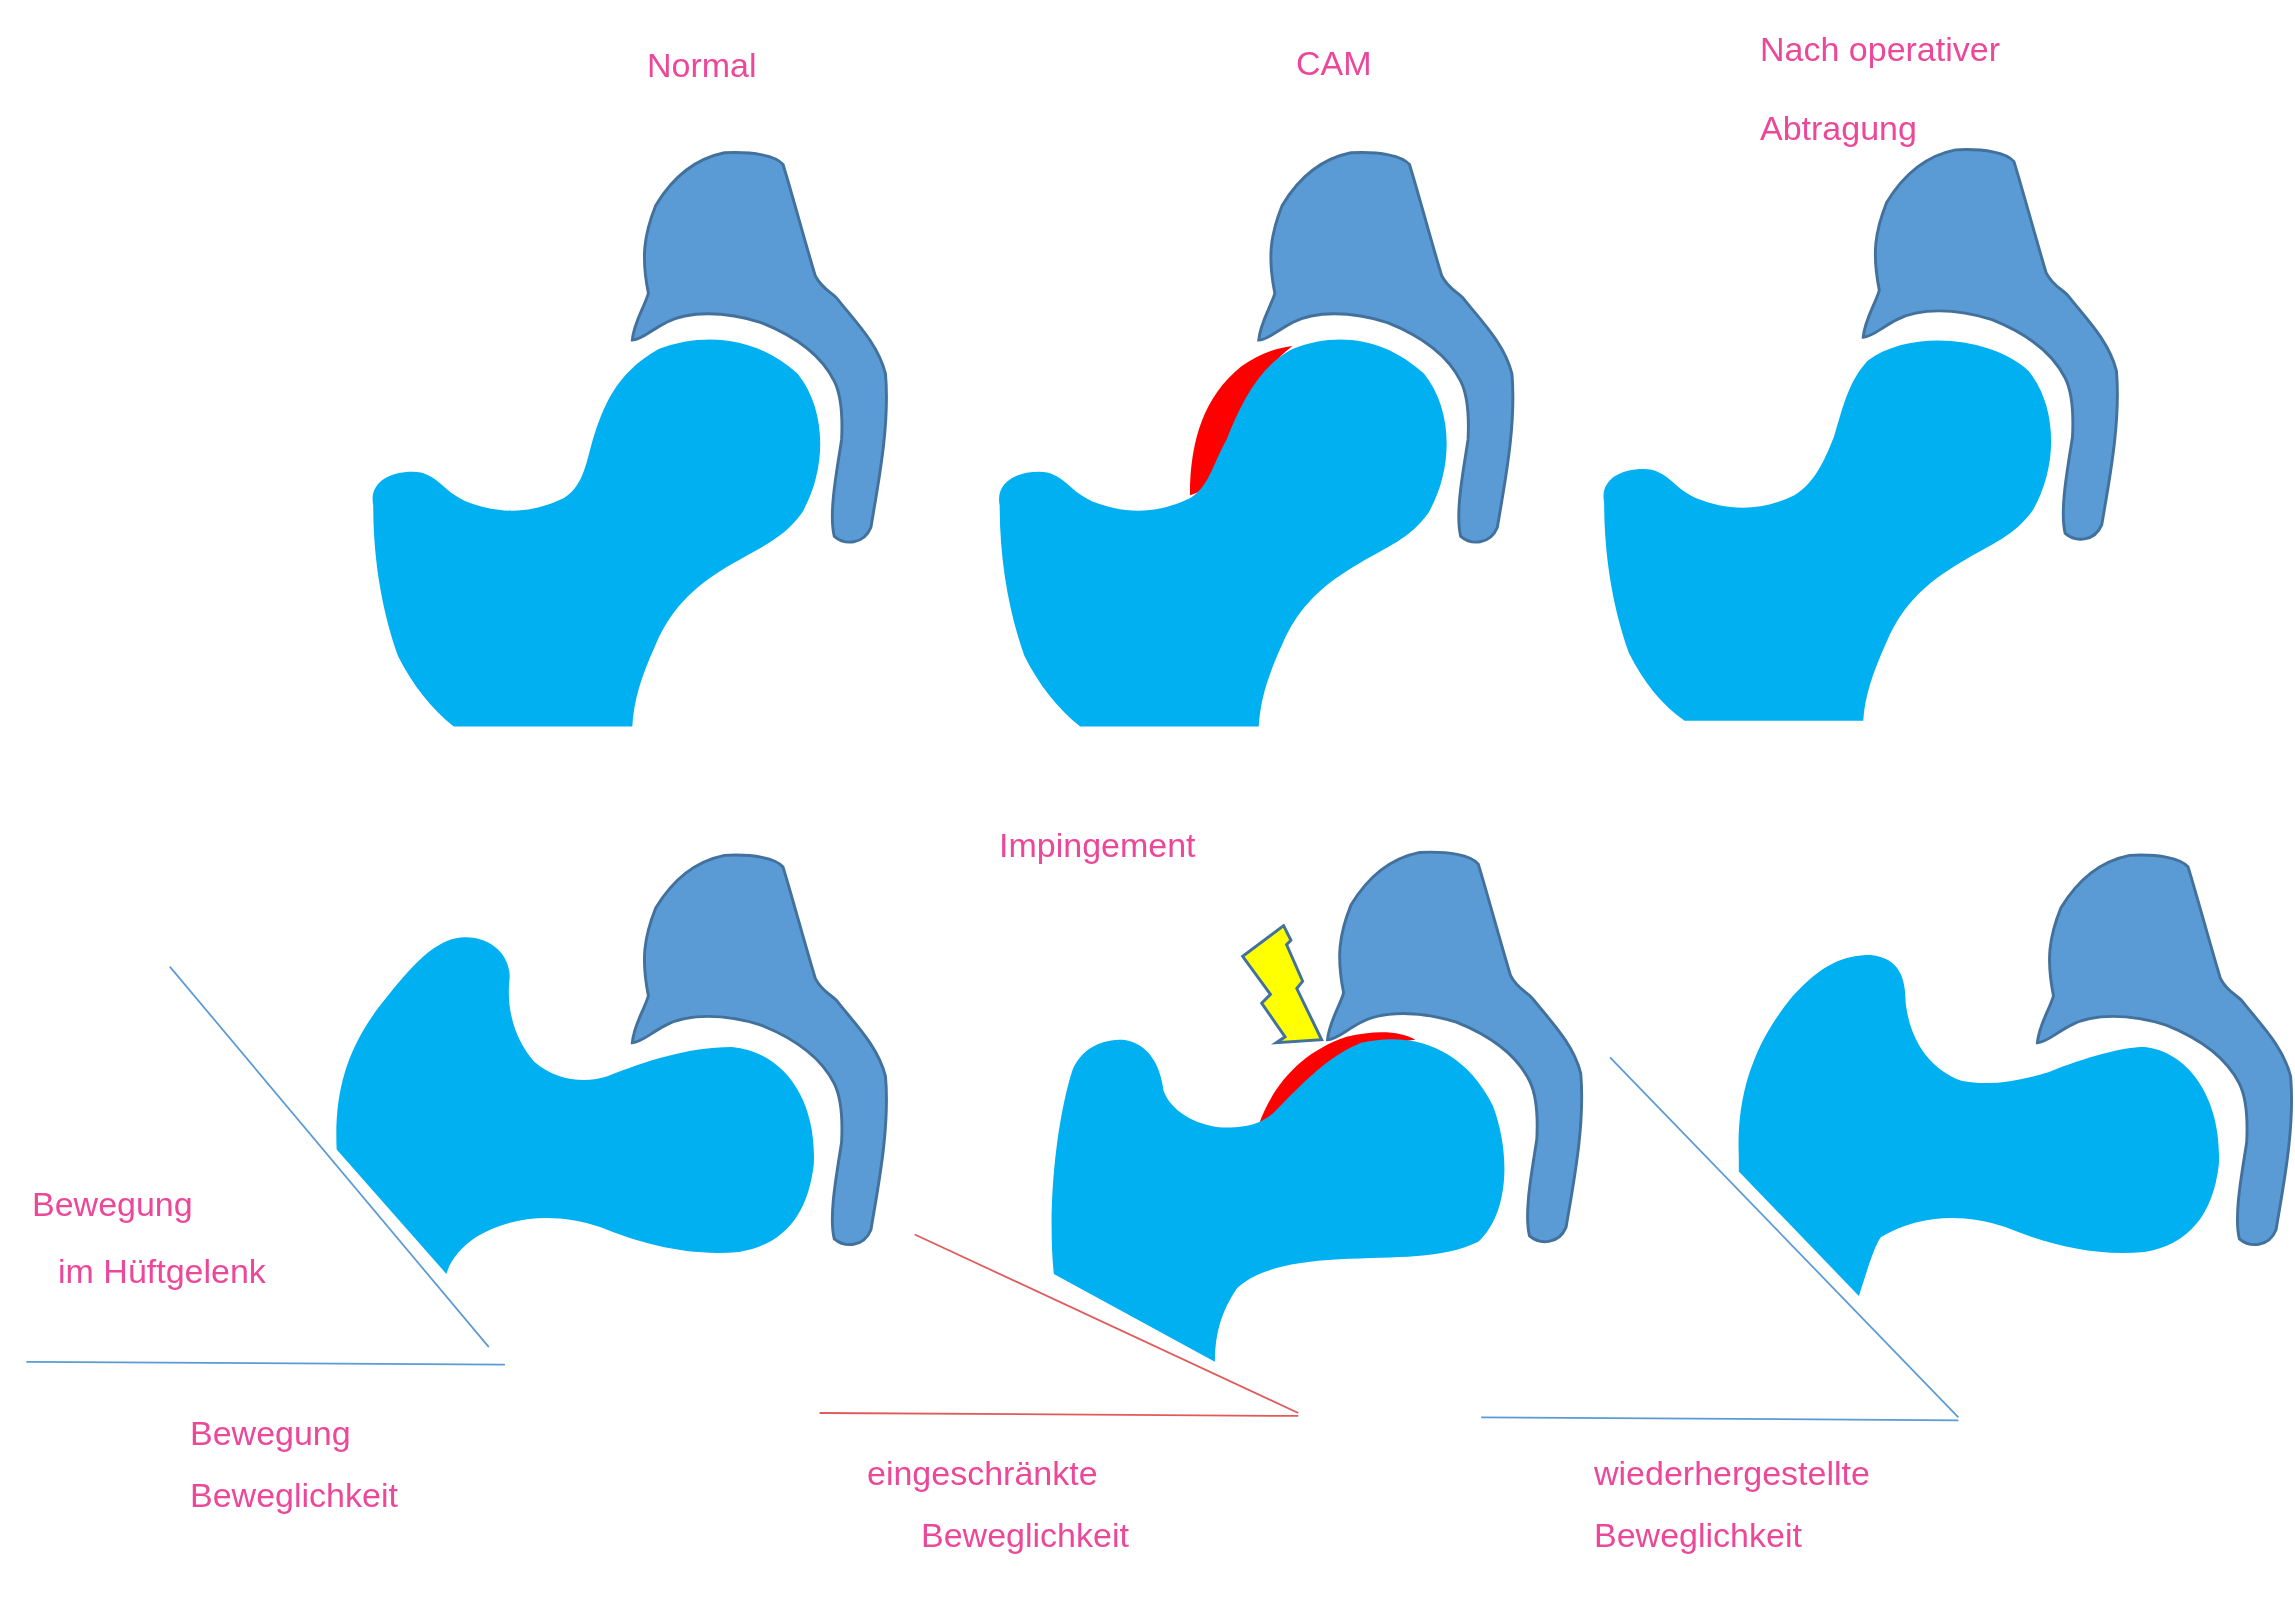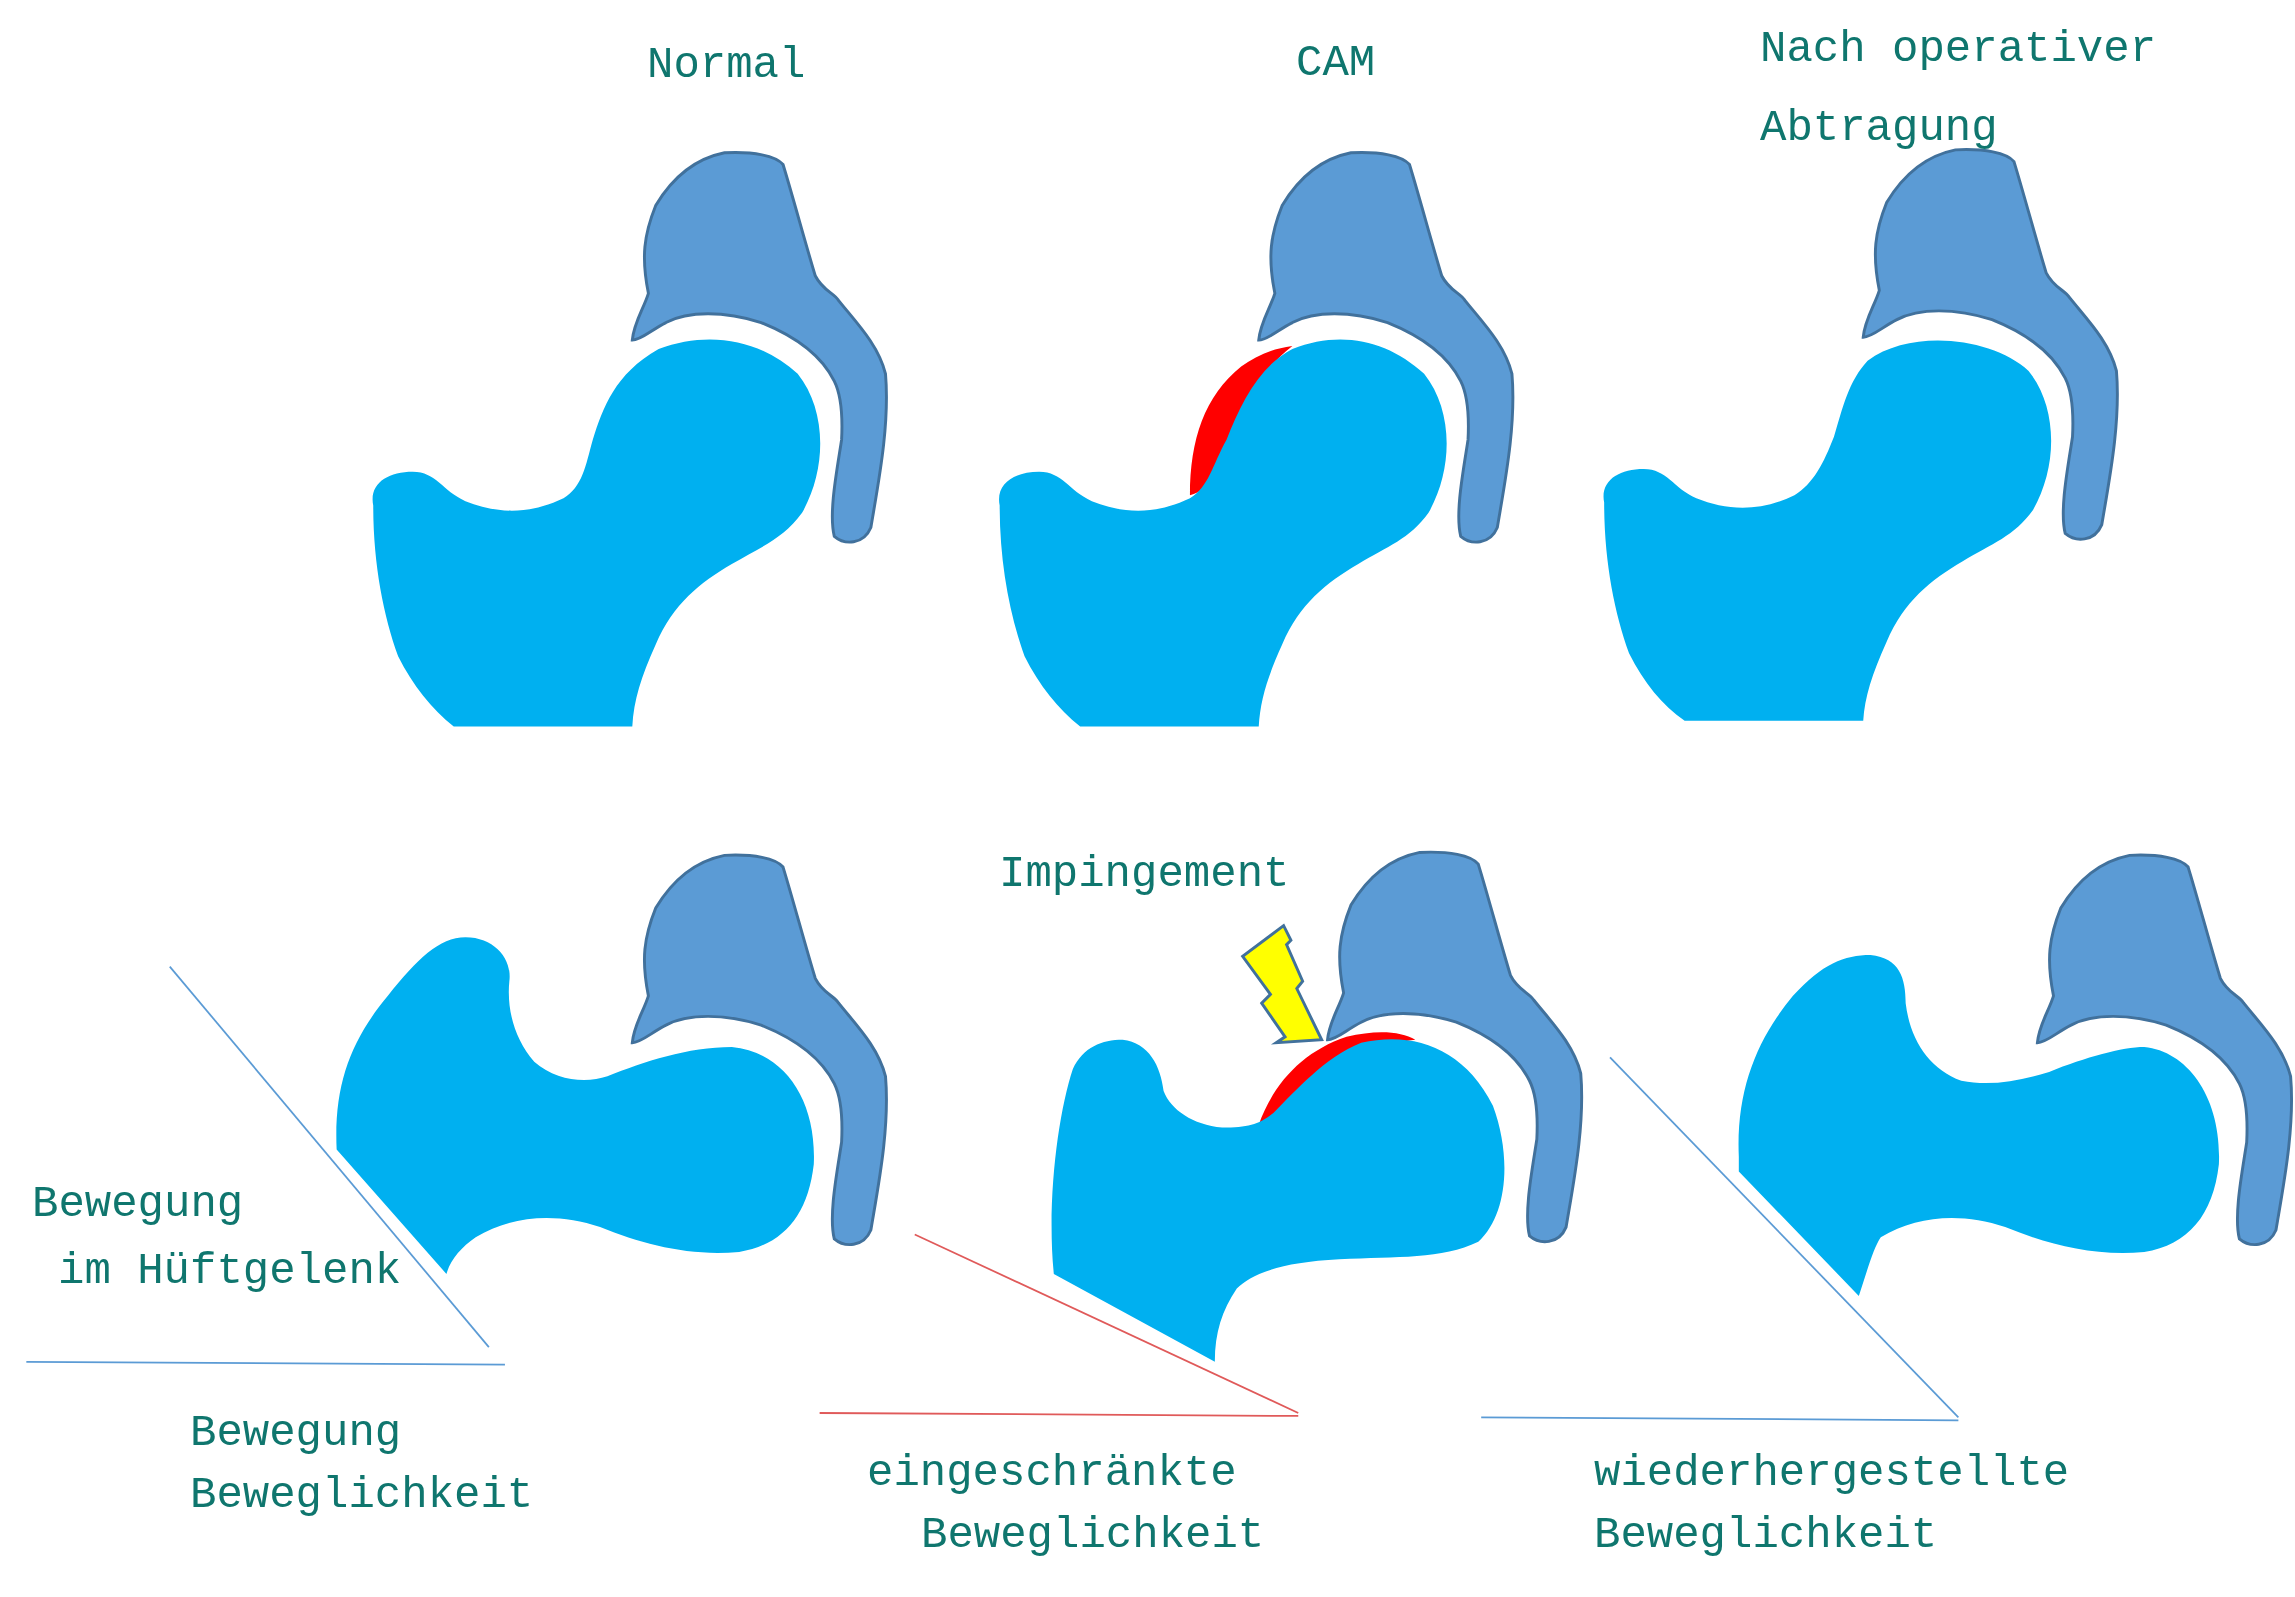--- a/index.html
+++ b/index.html
@@ -1,18 +1,18 @@
 <!DOCTYPE html>
 <html style="font-size:9px"><head>
 <meta charset="utf-8">
 <style>
   html,body{margin:0;padding:0;background:#ffffff;}
   body{width:2295px;height:1598px;overflow:hidden;position:relative;font-family:"Liberation Sans","DejaVu Sans",sans-serif;}
   svg{position:absolute;left:0;top:0;}
-  .lbl{position:absolute;color:#0f766e;font-family:Liberation Mono, monospace;font-size:44px;line-height:63px;white-space:nowrap;}
+  .lbl{position:absolute;color:#ec4899;font-family:Liberation Sans, sans-serif;font-size:34px;line-height:63px;white-space:nowrap;}
   .femur{fill:#00b0f0;}
   .pelvis{fill:#5b9bd5;stroke:#41719c;stroke-width:2;}
   .cam{fill:#ff0000;}
   .bolt{fill:#ffff00;stroke:#41719c;stroke-width:2;}
   .axis-blue{stroke:#5b9bd5;stroke-width:1.2;fill:none;}
   .axis-red{stroke:#e05a5a;stroke-width:1.2;fill:none;}
 </style>
 </head>
 <body>
 
@@ -59,21 +59,21 @@
     <line class="axis-blue" x1="140" y1="722" x2="378" y2="968"></line>
     <line class="axis-blue" x1="52" y1="968" x2="378" y2="970"></line>
   </g>
 </svg>
 
 <div class="lbl" style="left:647px;top:34px;">Normal</div>
 <div class="lbl" style="left:1296px;top:32px;">CAM</div>
 <div class="lbl" style="left:1760px;top:18px;">Nach operativer</div>
 <div class="lbl" style="left:1760px;top:97px;">Abtragung</div>
 
-<div class="lbl" style="left:999px;top:843px;">Impingement</div>
+<div class="lbl" style="left:999px;top:814px;">Impingement</div>
 <div class="lbl" style="left:32px;top:1173px;text-align:right;">Bewegung</div>
 <div class="lbl" style="left:34px;top:1240px;margin-left:24px;">im Hüftgelenk</div>
 
 <div class="lbl" style="left:190px;top:1402px;">Bewegung</div>
 <div class="lbl" style="left:190px;top:1464px;">Beweglichkeit</div>
 <div class="lbl" style="left:867px;top:1442px;">eingeschränkte</div>
 <div class="lbl" style="left:921px;top:1504px;">Beweglichkeit</div>
 <div class="lbl" style="left:1594px;top:1442px;">wiederhergestellte</div>
 <div class="lbl" style="left:1594px;top:1504px;">Beweglichkeit</div>
 

